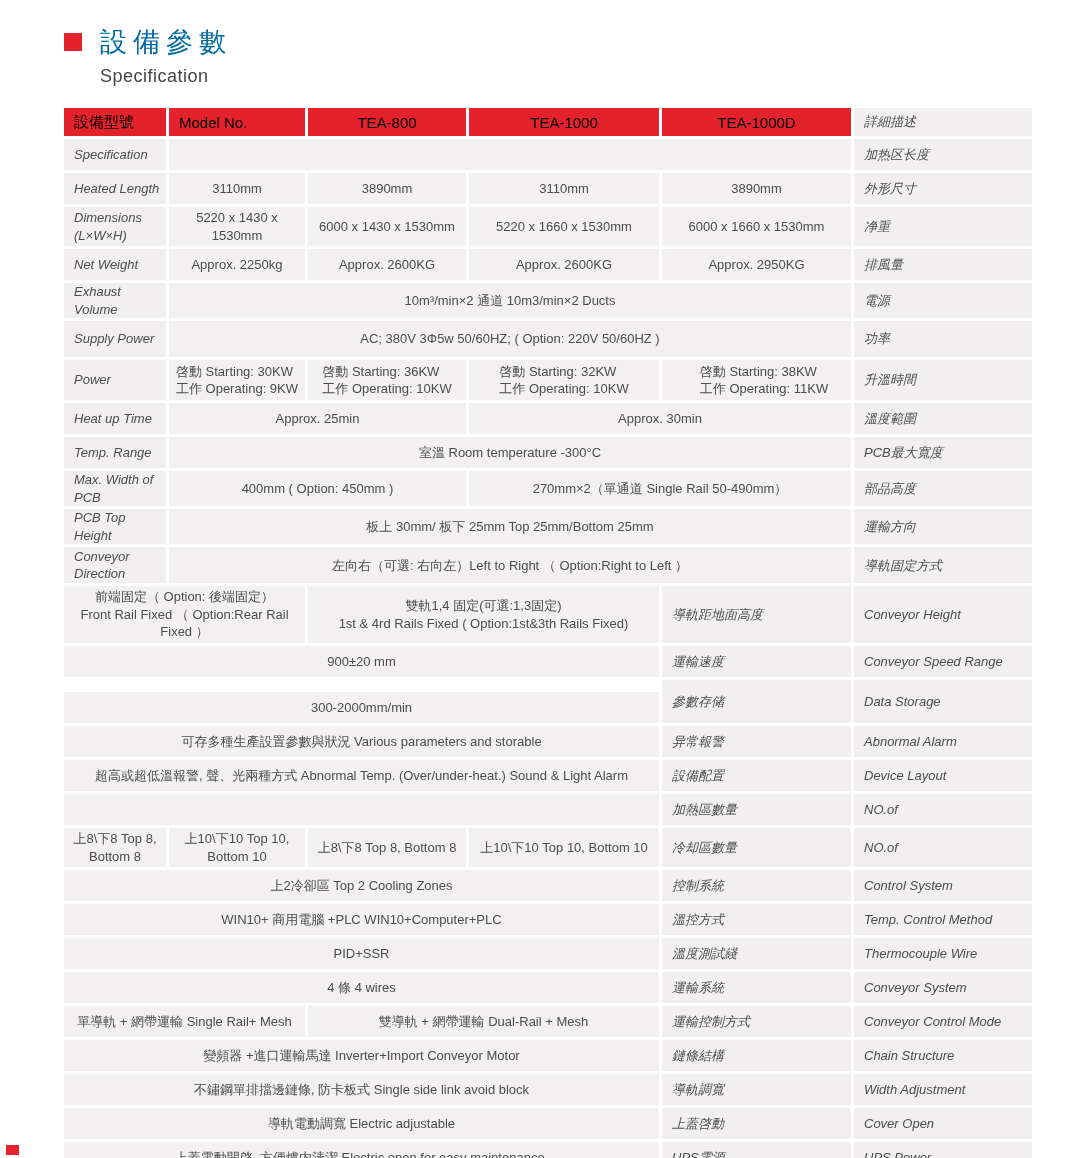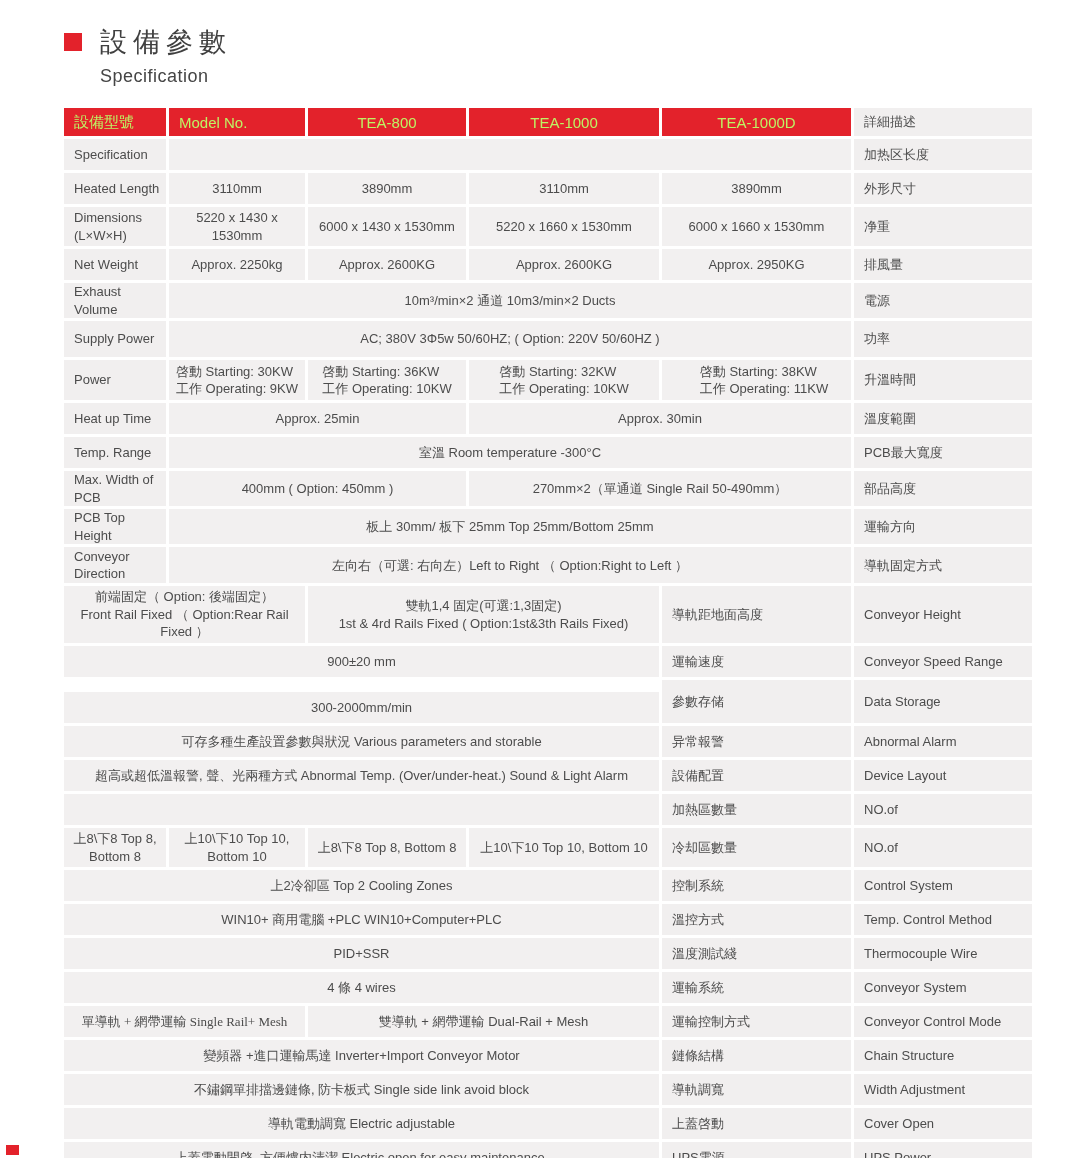--- a/index.html
+++ b/index.html
@@ -3,33 +3,33 @@
 <meta charset="utf-8">
 <style>
   html,body{margin:0;padding:0;background:#ffffff;}
   body{width:1080px;height:1158px;overflow:hidden;position:relative;
        font-family:"Liberation Sans","DejaVu Sans",sans-serif;color:#4c4c4c;}
   .page{padding:24px 0 0 64px;}
 
   
   .title-row{display:flex;align-items:center;gap:18px;}
   .bullet{width:18px;height:18px;background:var(--red);display:inline-block;}
-  .title-zh{font-size:27px;letter-spacing:6px;color:#404040;}
+  .title-zh{font-size:27px;letter-spacing:6px;color:#0369a1;}
   .title-en{font-size:18px;color:#454545;margin:6px 0 0 36px;letter-spacing:0.5px;}
 
   
   .grid{display:grid;margin-top:21px;width:968px;
         grid-template-columns:102px 136px 158px 190px 189px 178px;
         column-gap:3px;row-gap:3px;background:#ffffff;}
-  .hcell{background:var(--red);color:#bef264;font-size:15px;min-height:28px;
+  .hcell{background:var(--red);color:#000000;font-size:15px;min-height:28px;
          display:flex;align-items:center;justify-content:center;}
   .hcell.hleft{justify-content:flex-start;padding-left:10px;}
   .cell{background:#f2f0f0;font-size:13px;color:#4c4c4c;min-height:27px;
         display:flex;align-items:center;line-height:1.35;}
-  .cell.label{padding-left:10px;background:#f1efef;}
+  .cell.label{padding-left:10px;background:#f1efef;font-style:italic;}
   .cell.value{justify-content:center;text-align:center;padding:2px 6px;}
   .cell.tall{min-height:36px;}
   .txt{white-space:pre-line;}
   .txt.left{text-align:left;}
   .corner-mark{position:absolute;left:6px;bottom:3px;width:13px;height:10px;background:var(--red);}
   :root{--red:#e3222b;}
 </style>
 </head>
 <body>
 
@@ -311,21 +311,21 @@
       </div>
       <div class="cell value" style="grid-column: span 4;">
         <span class="txt">4 條 4 wires</span>
       </div>
       <div class="cell label">
         <span class="txt">運輸系統</span>
       </div>
       <div class="cell label">
         <span class="txt">Conveyor System</span>
       </div>
-      <div class="cell value" style="grid-column: span 2; font-family: Liberation Serif, serif;">
+      <div class="cell value" style="grid-column: span 2;">
         <span class="txt">單導軌 + 網帶運輸  Single Rail+ Mesh</span>
       </div>
       <div class="cell value" style="grid-column: span 2;">
         <span class="txt">雙導軌 + 網帶運輸  Dual-Rail + Mesh</span>
       </div>
       <div class="cell label">
         <span class="txt">運輸控制方式</span>
       </div>
       <div class="cell label">
         <span class="txt">Conveyor Control Mode</span>

